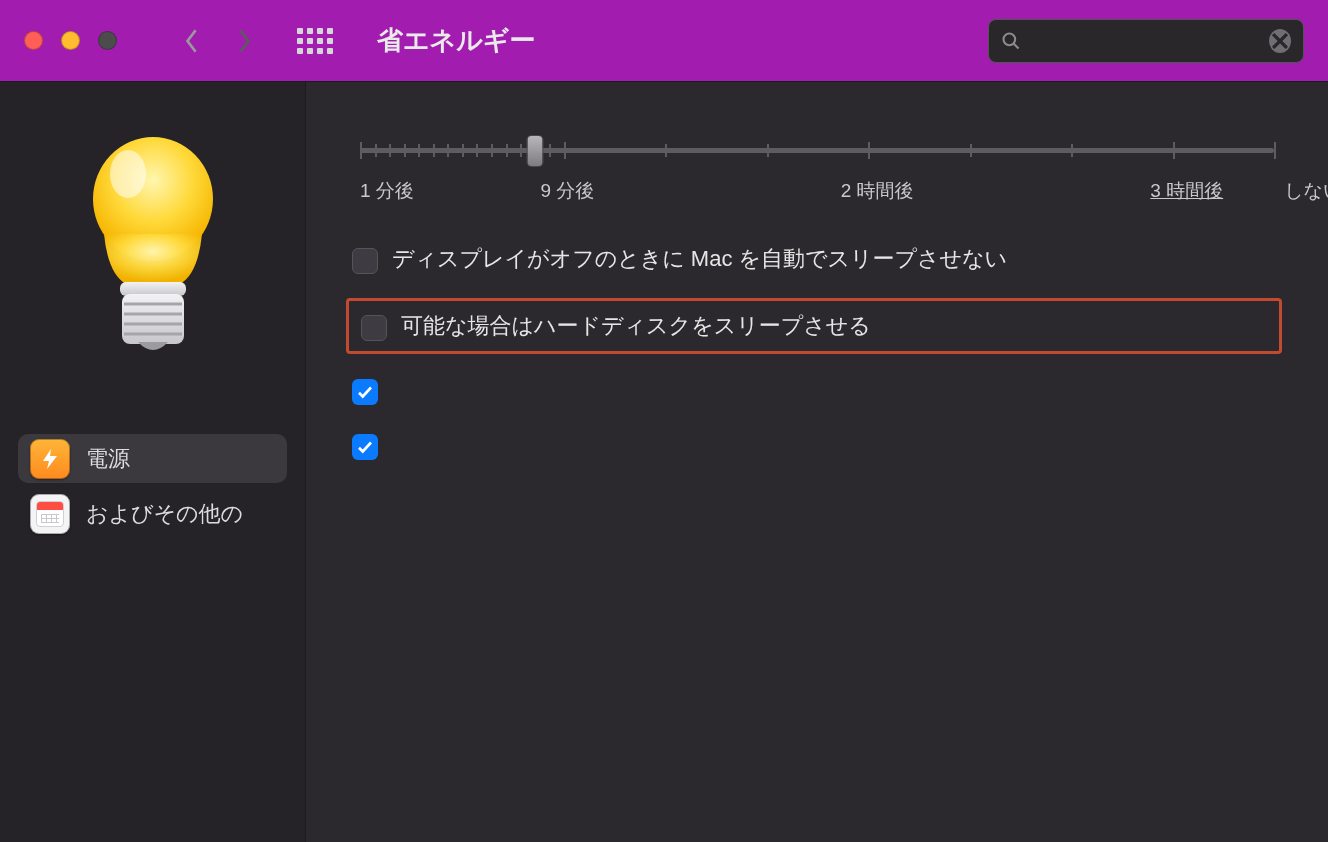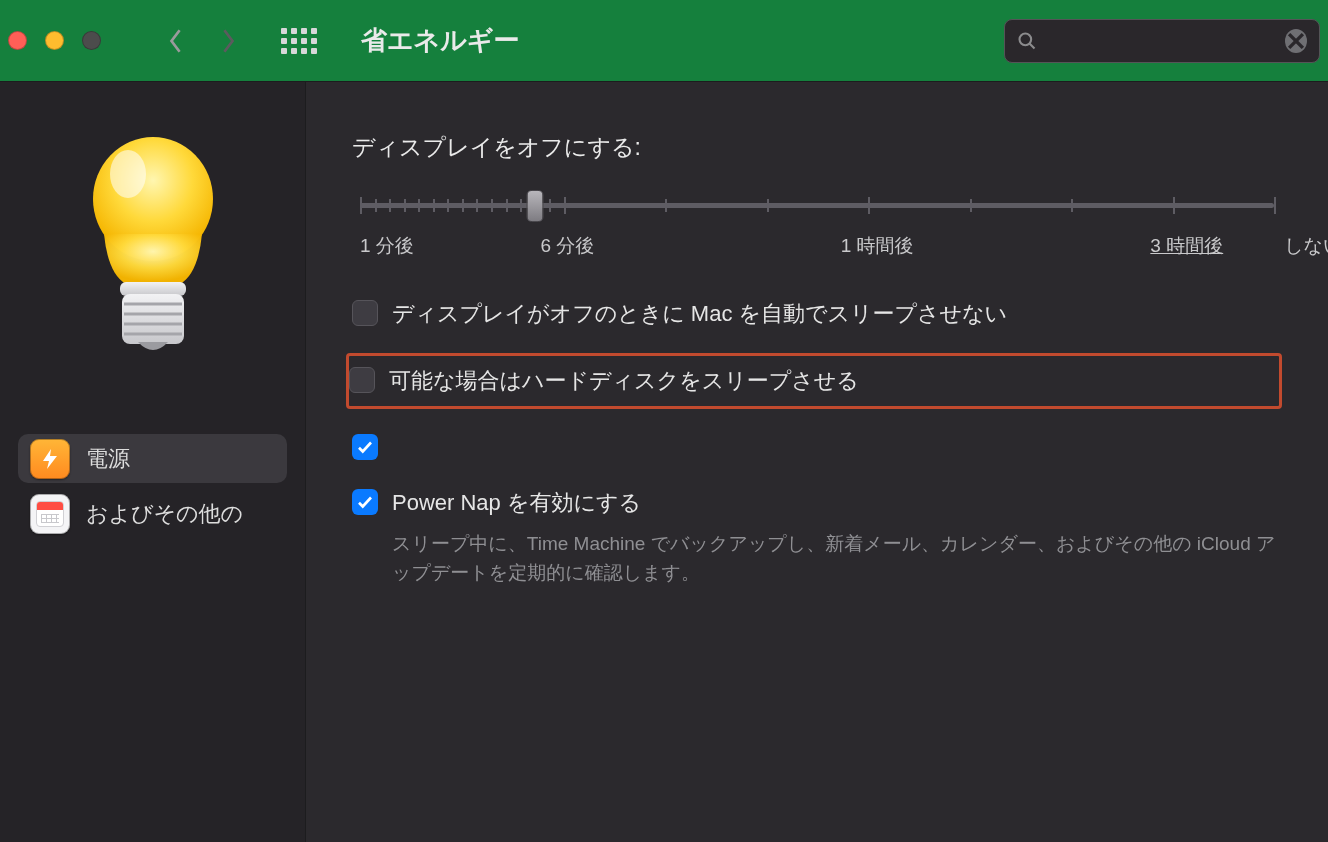--- a/index.html
+++ b/index.html
@@ -14,24 +14,24 @@
   .window {
     width: 1328px;
     height: 842px;
     background: #2a2a2e;
     display: flex;
     flex-direction: column;
   }
   
   .titlebar {
     height: 82px;
-    background: #15803d;
+    background: #a21caf;
     display: flex;
     align-items: center;
-    padding: 0 8px;
+    padding: 0 24px;
     gap: 18px;
     border-bottom: 1px solid #1c1c1e;
   }
   .traffic-lights { display: flex; gap: 18px; margin-right: 40px; }
   .tl { width: 19px; height: 19px; border-radius: 50%; }
   .tl.red    { background: #ff5f57; border: 1px solid rgba(0,0,0,.25); }
   .tl.yellow { background: #febc2e; border: 1px solid rgba(0,0,0,.25); }
   .tl.gray   { background: #4c4c4c; border: 1px solid rgba(0,0,0,.25); }
   .nav-arrow {
     width: 34px; height: 34px; display:flex; align-items:center; justify-content:center;
@@ -129,27 +129,27 @@
     background: linear-gradient(#b8b6bb,#7e7c82);
     border:1px solid #4a484d;
     transform: translateX(-50%);
   }
   .tick-labels {
     display:flex; font-size:19px; color:#c9c9cb; position:relative; margin: 8px 0 0 0;
   }
   .tick-label { position:absolute; transform: translateX(-50%); white-space:nowrap;margin-left:8px; }
   .options { display:flex; flex-direction:column; gap:20px; margin-top: 36px; }
   .opt {
-    display:flex; align-items:flex-start; gap:14px; font-size:22px; color:#e6e6e6;
+    display:flex; align-items:flex-end; gap:14px; font-size:22px; color:#e6e6e6;
     padding: 4px 0;
   }
   .opt.highlight {
     border: 3px solid #c24a2e;
     border-radius: 4px;
-    padding: 10px 6px 10px 0; margin-left:-6px;
+    padding: 10px 6px 10px 12px; margin-left:-6px;
   }
   .chk {
     width:26px; height:26px; border-radius:6px; flex-shrink:0;
     display:flex; align-items:center; justify-content:center;
     margin-top: 1px;
   }
   .chk.off { background:#3e3c42; border:1px solid #56545a; }
   .chk.on  { background:#0a7aff; }
   .chk.on svg { width:18px; height:18px; stroke:#fff; stroke-width:3.5; fill:none; }
   .opt .label-col { display:flex; flex-direction:column; gap:8px; }
@@ -249,21 +249,20 @@
         <div class="sidebar-item">
           <div class="sb-icon schedule">
             <div class="cal"></div>
           </div>
           <span>およびその他の</span>
         </div>
       </div>
     </div>
 
     <div class="main">
-      <div class="section-title">ディスプレイをオフにする:</div>
 
       <div class="slider-box">
         <div class="slider-track" id="slider-track">
           <div class="track-line"></div>
 
         <div class="tick" style="left: 0%; height: 17px;"></div>
             <div class="tick" style="left: 22.3%; height: 17px;"></div>
             <div class="tick" style="left: 55.6%; height: 17px;"></div>
             <div class="tick" style="left: 88.9%; height: 17px;"></div>
             <div class="tick" style="left: 100%; height: 17px;"></div>
@@ -281,22 +280,22 @@
             <div class="tick" style="left: 19.1143%; top: 12px; height: 13px;"></div>
             <div class="tick" style="left: 20.7071%; top: 12px; height: 13px;"></div>
             <div class="tick" style="left: 33.4%; top: 12px; height: 13px;"></div>
             <div class="tick" style="left: 44.5%; top: 12px; height: 13px;"></div>
             <div class="tick" style="left: 66.7%; top: 12px; height: 13px;"></div>
             <div class="tick" style="left: 77.8%; top: 12px; height: 13px;"></div>
             <div class="thumb" style="left: 19.2%;"></div>
           </div>
         <div class="tick-labels" id="tick-labels" style="height:26px;">
             <div class="tick-label" style="left: 0%; transform: translateX(0px);">1 分後</div>
-            <div class="tick-label" style="left: 22.3%;">6 分後</div>
-            <div class="tick-label" style="left: 55.6%;">1 時間後</div>
+            <div class="tick-label" style="left: 22.3%;">9 分後</div>
+            <div class="tick-label" style="left: 55.6%;">2 時間後</div>
             <div class="tick-label" style="left: 88.9%; transform: translateX(-50%); text-decoration: underline;">3 時間後</div>
             <div class="tick-label" style="left: 100%; transform: translateX(-10%);">しない</div>
           </div>
       </div>
 
       <div class="options" id="options">
           <div class="opt">
             <div class="chk off"></div>
             <div class="label-col">
               <div>ディスプレイがオフのときに Mac を自動でスリープさせない</div>
@@ -314,22 +313,18 @@
                 <polyline points="4,13 9,18 20,6"></polyline>
               </svg>
             </div>
           </div>
           <div class="opt">
             <div class="chk on">
               <svg viewBox="0 0 24 24">
                 <polyline points="4,13 9,18 20,6"></polyline>
               </svg>
             </div>
-            <div class="label-col">
-              <div>Power Nap を有効にする</div>
-              <div class="desc">スリープ中に、Time Machine でバックアップし、新着メール、カレンダー、およびその他の iCloud アップデートを定期的に確認します。</div>
-            </div>
           </div>
         </div>
     </div>
 
   </div>
 </div>
 
 </body></html>

